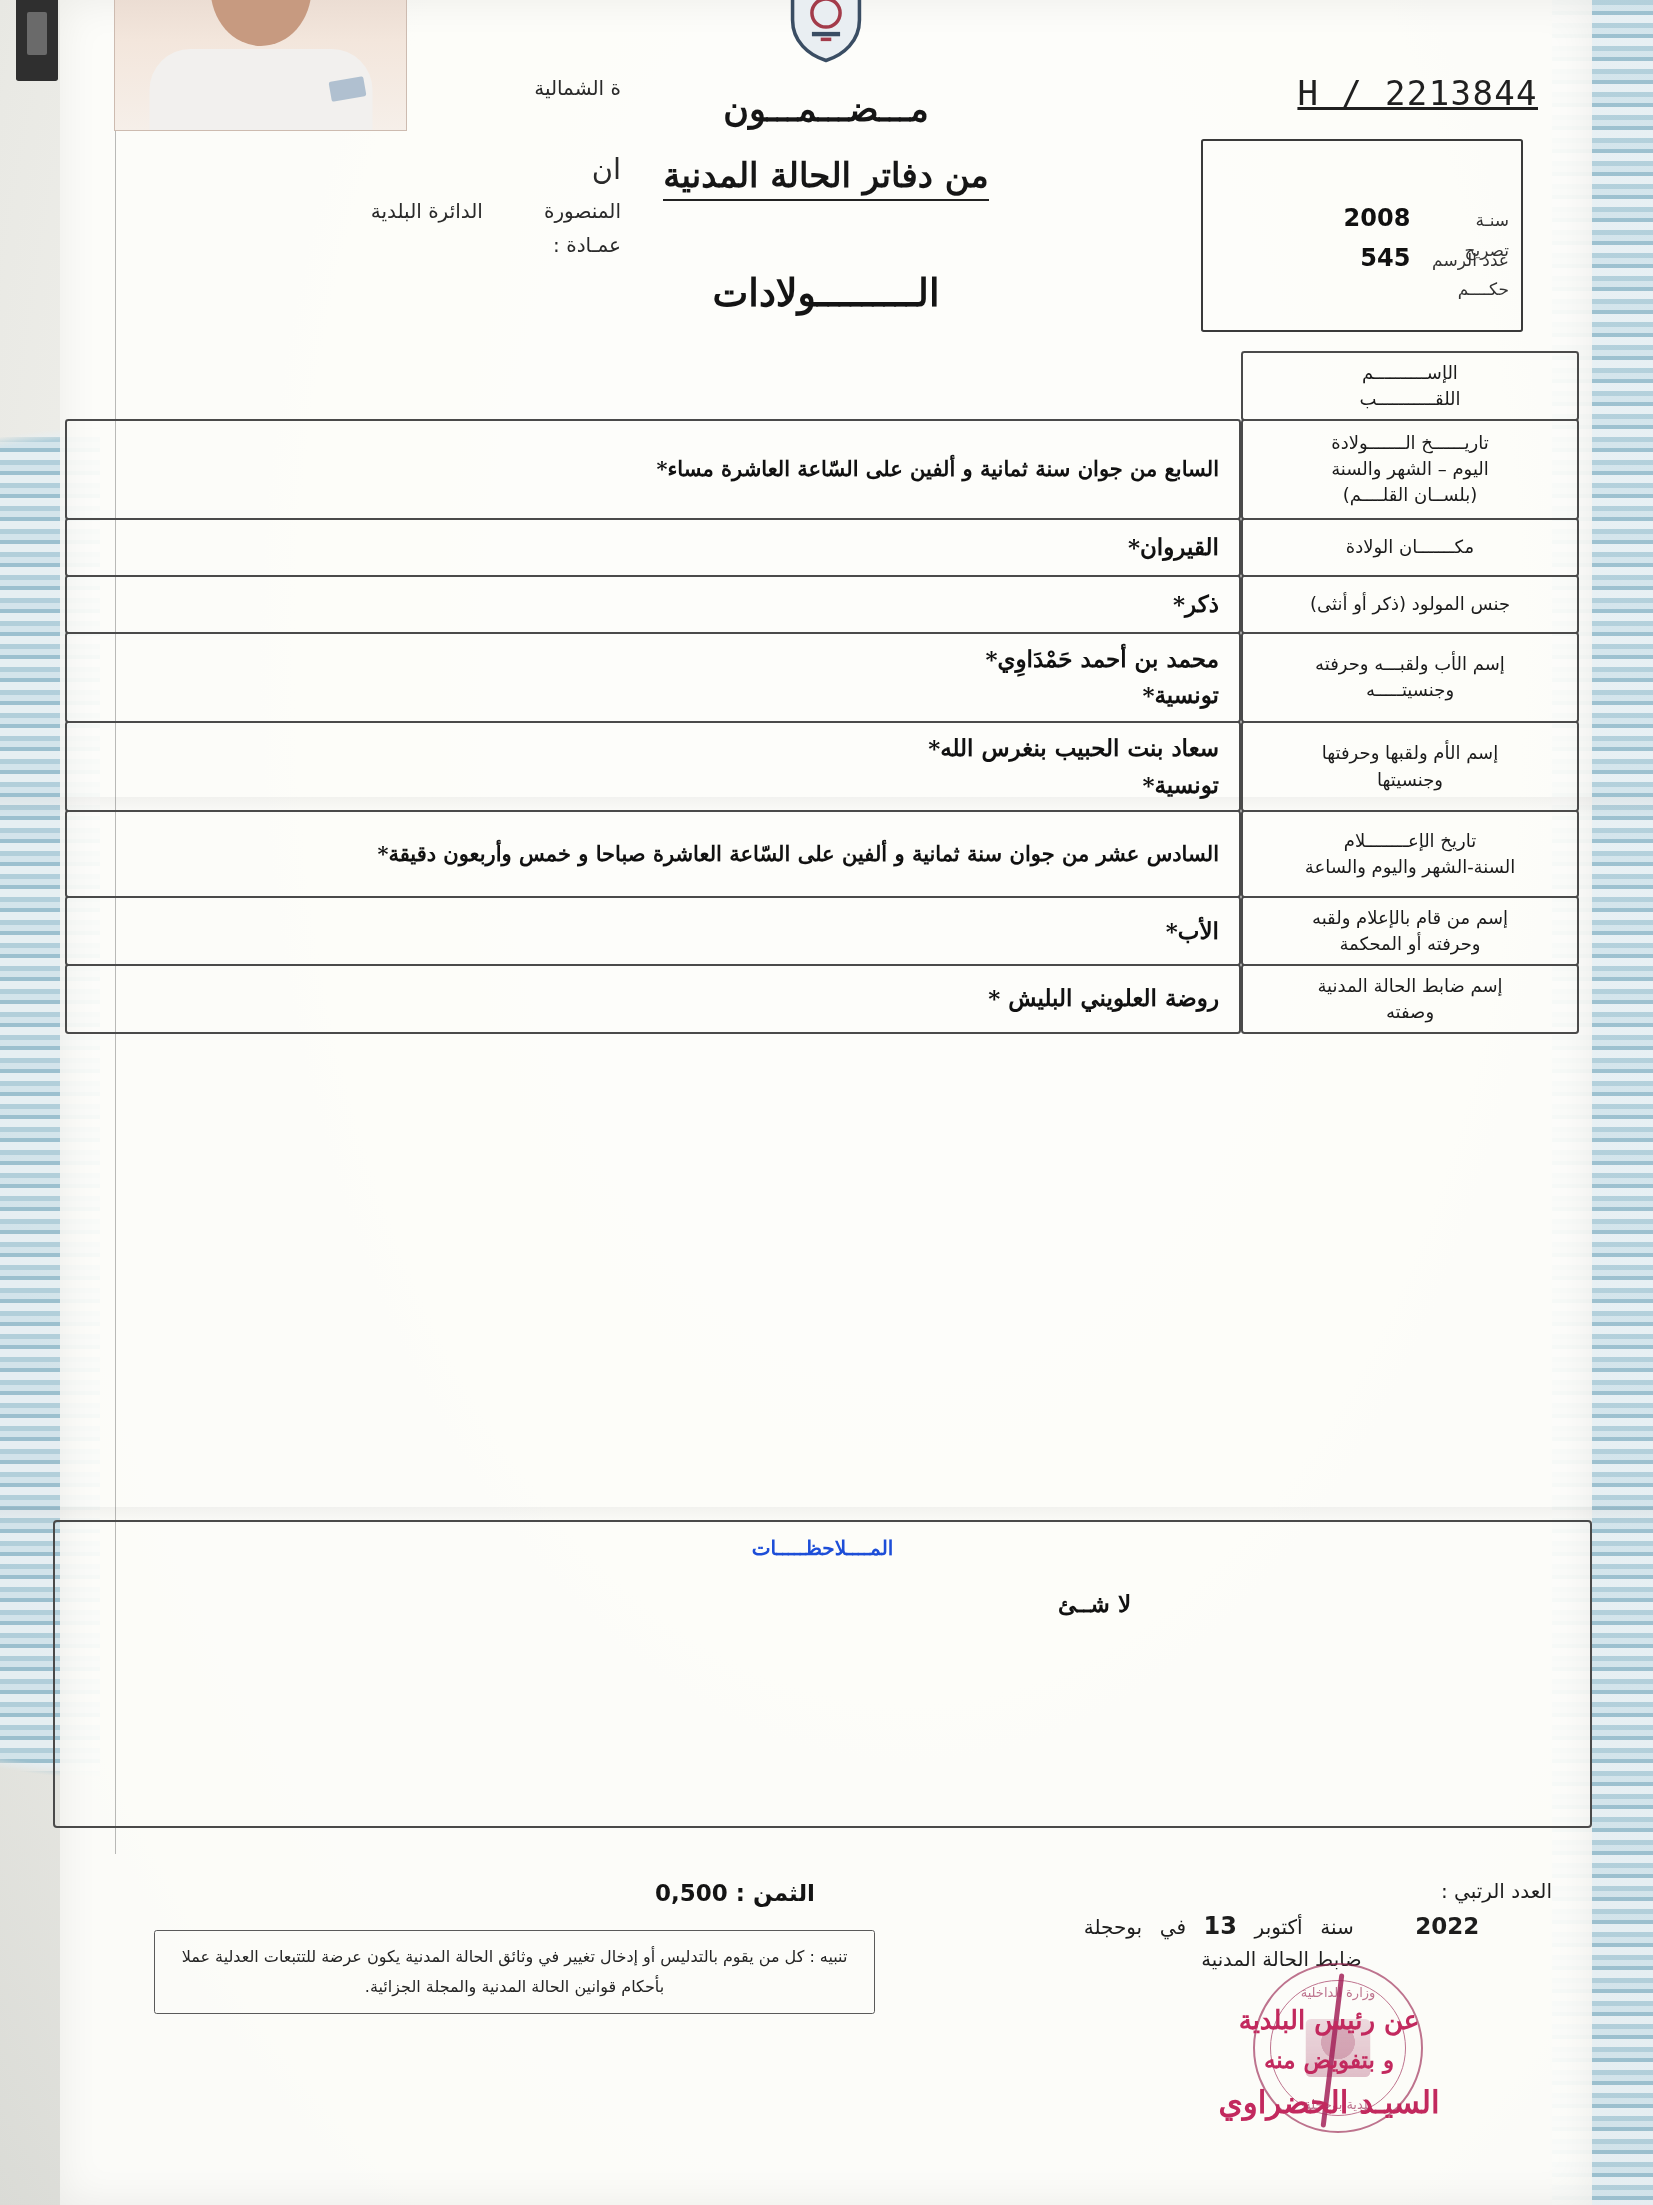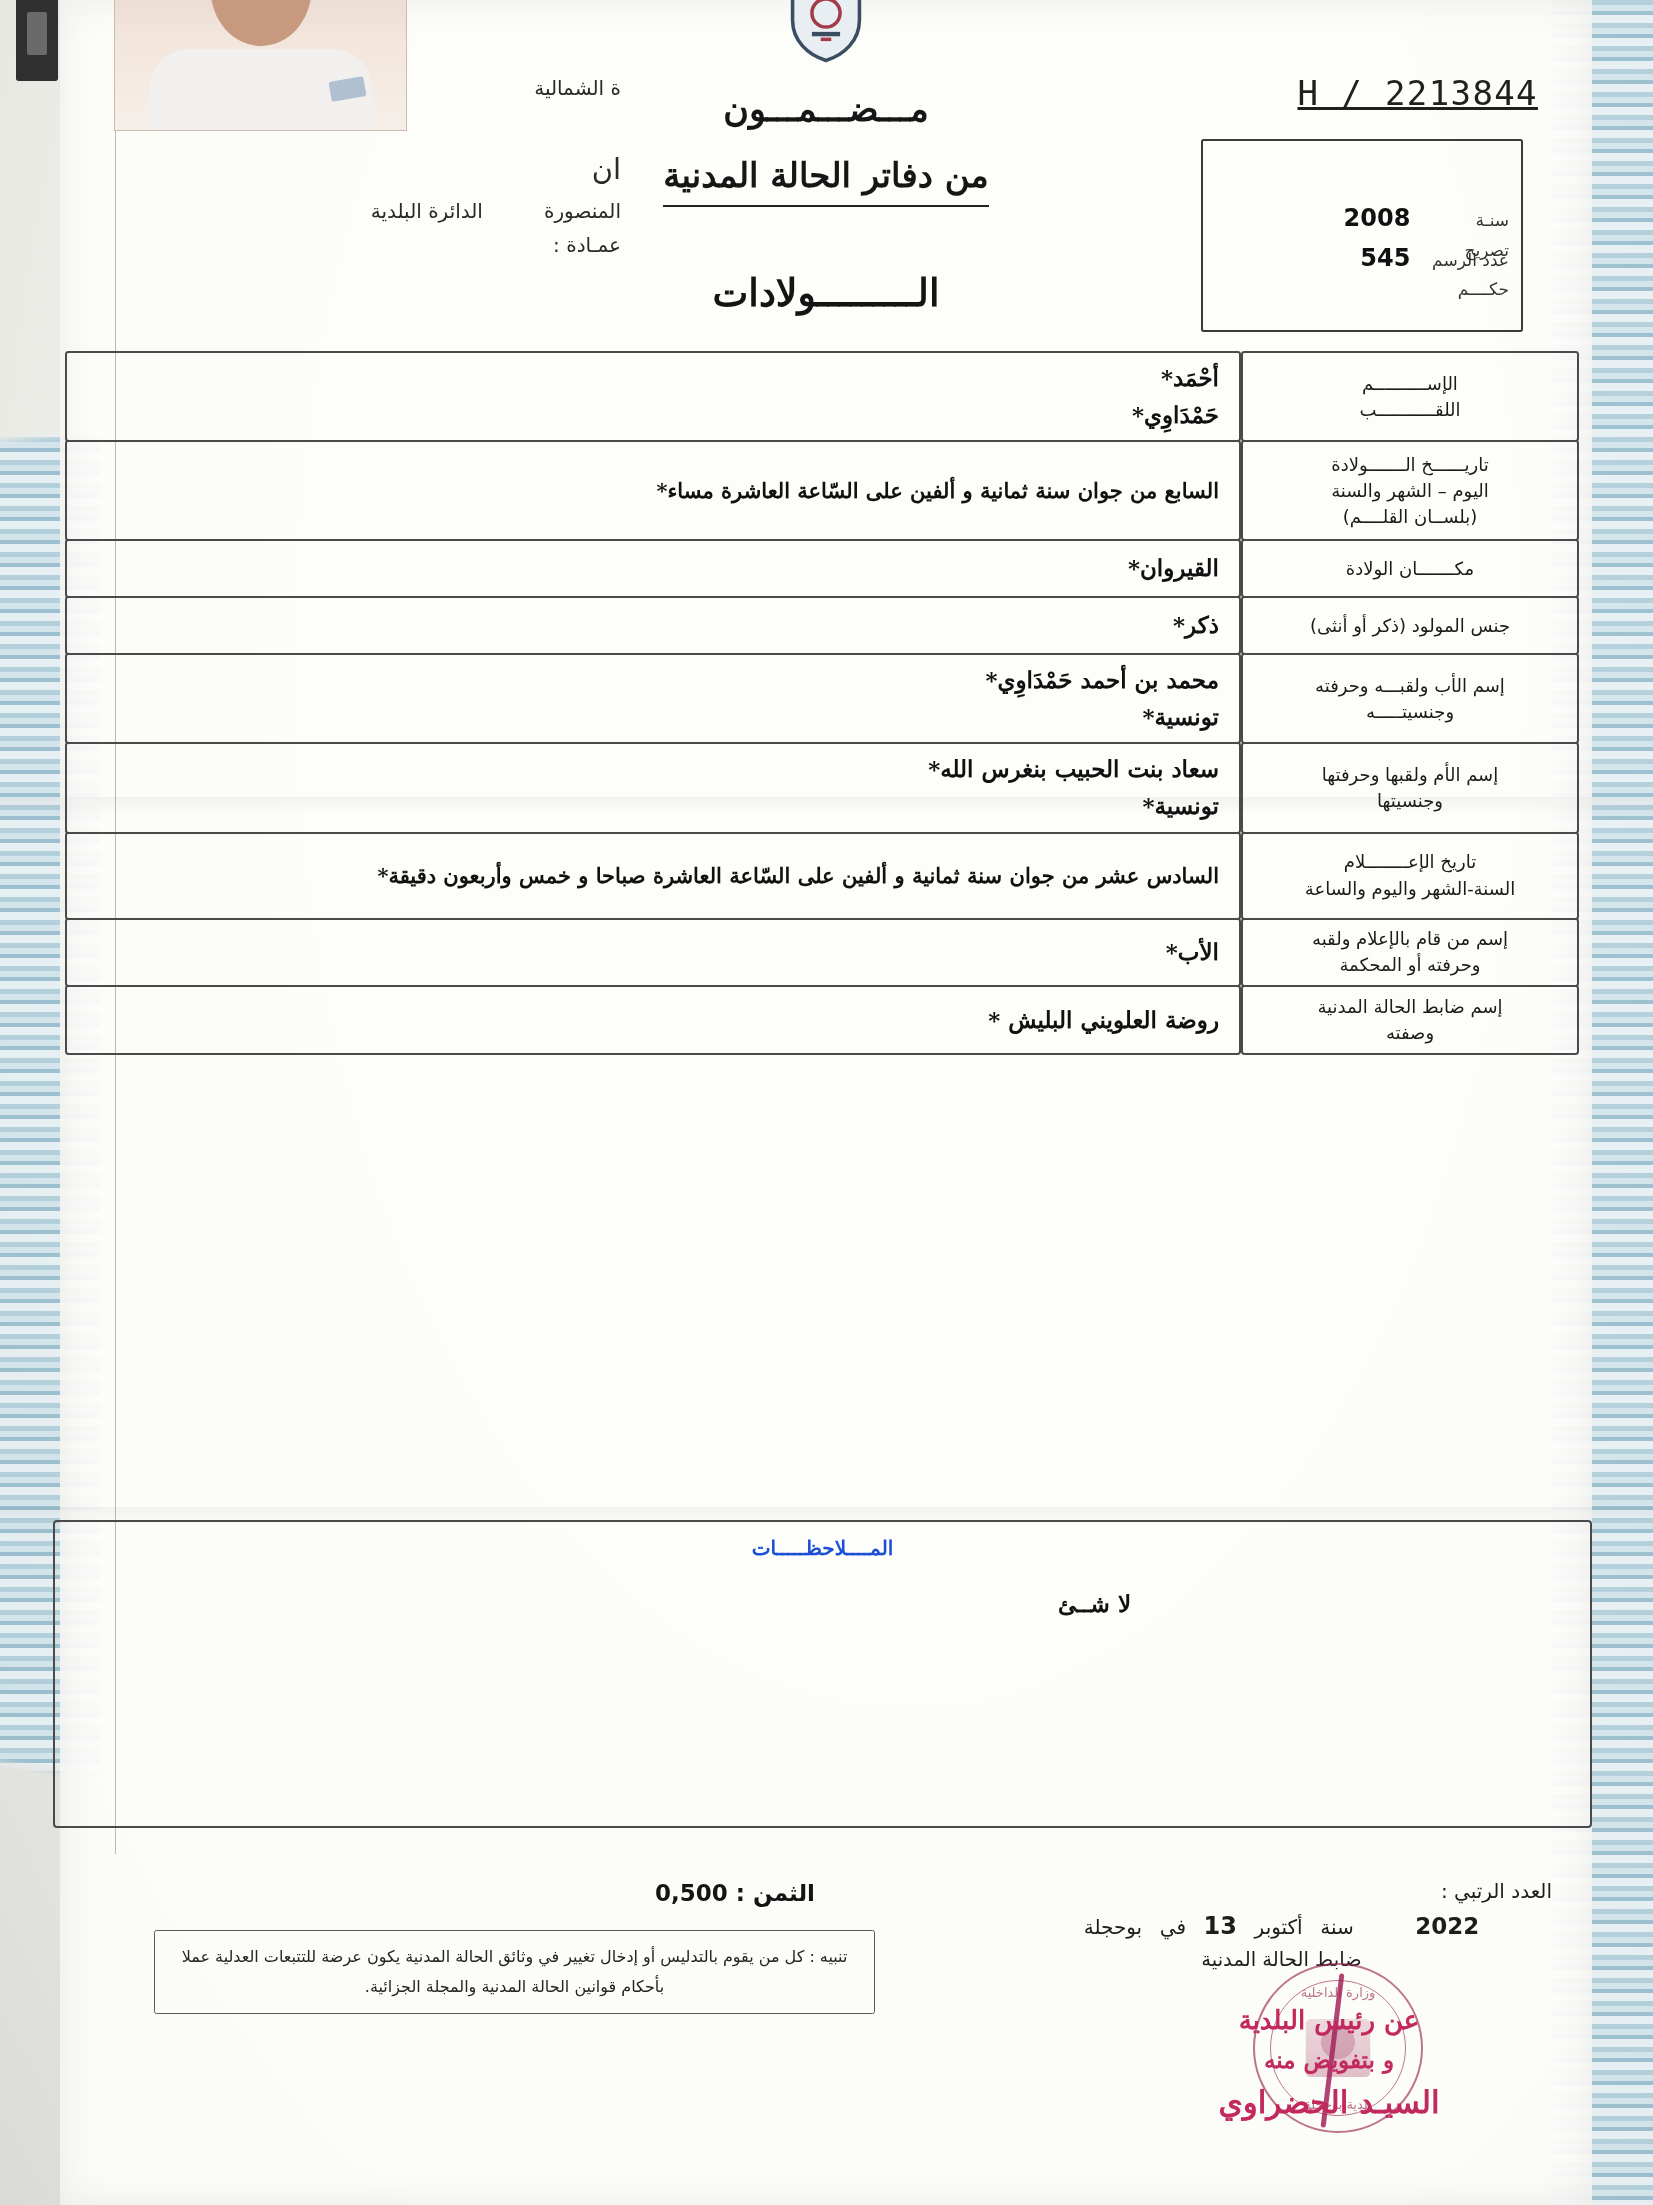--- a/index.html
+++ b/index.html
@@ -121,21 +121,21 @@
   .title-sub {
     position: absolute;
     left: 0; right: 0;
     top: 155px;
     text-align: center;
     font-family: "DejaVu Serif", serif;
     font-size: 34px;
     font-weight: 700;
     color: #161616;
   }
-  .title-sub .underline { border-bottom: 2px solid #222; padding-bottom: 10px;}
+  .title-sub .underline { border-bottom: 2px solid #222; padding-bottom: 4px;}
   .title-section {
     position: absolute;
     left: 0; right: 0;
     top: 270px;
     text-align: center;
     font-family: "DejaVu Serif", serif;
     font-size: 38px;
     font-weight: 700;
     letter-spacing: 4px;
     color: #141414;
@@ -499,24 +499,20 @@
     </div>
   </div>
 
   <div class="table">
 
     <div class="row h1">
       <div class="cell-label">
         <span>الإســــــــــم</span>
         <span>اللقـــــــــــب</span>
       </div>
-      <div class="cell-value">
-        <span>أحْمَد*</span>
-        <span class="v2">حَمْدَاوِي*</span>
-      </div>
     </div>
 
     <div class="row h2">
       <div class="cell-label">
         <span>تاريــــــخ الـــــــولادة</span>
         <span>اليوم – الشهر والسنة</span>
         <span>(بلســان القلــــم)</span>
       </div>
       <div class="cell-value value-wide">السابع من جوان سنة ثمانية و ألفين على السّاعة العاشرة مساء*</div>
     </div>

